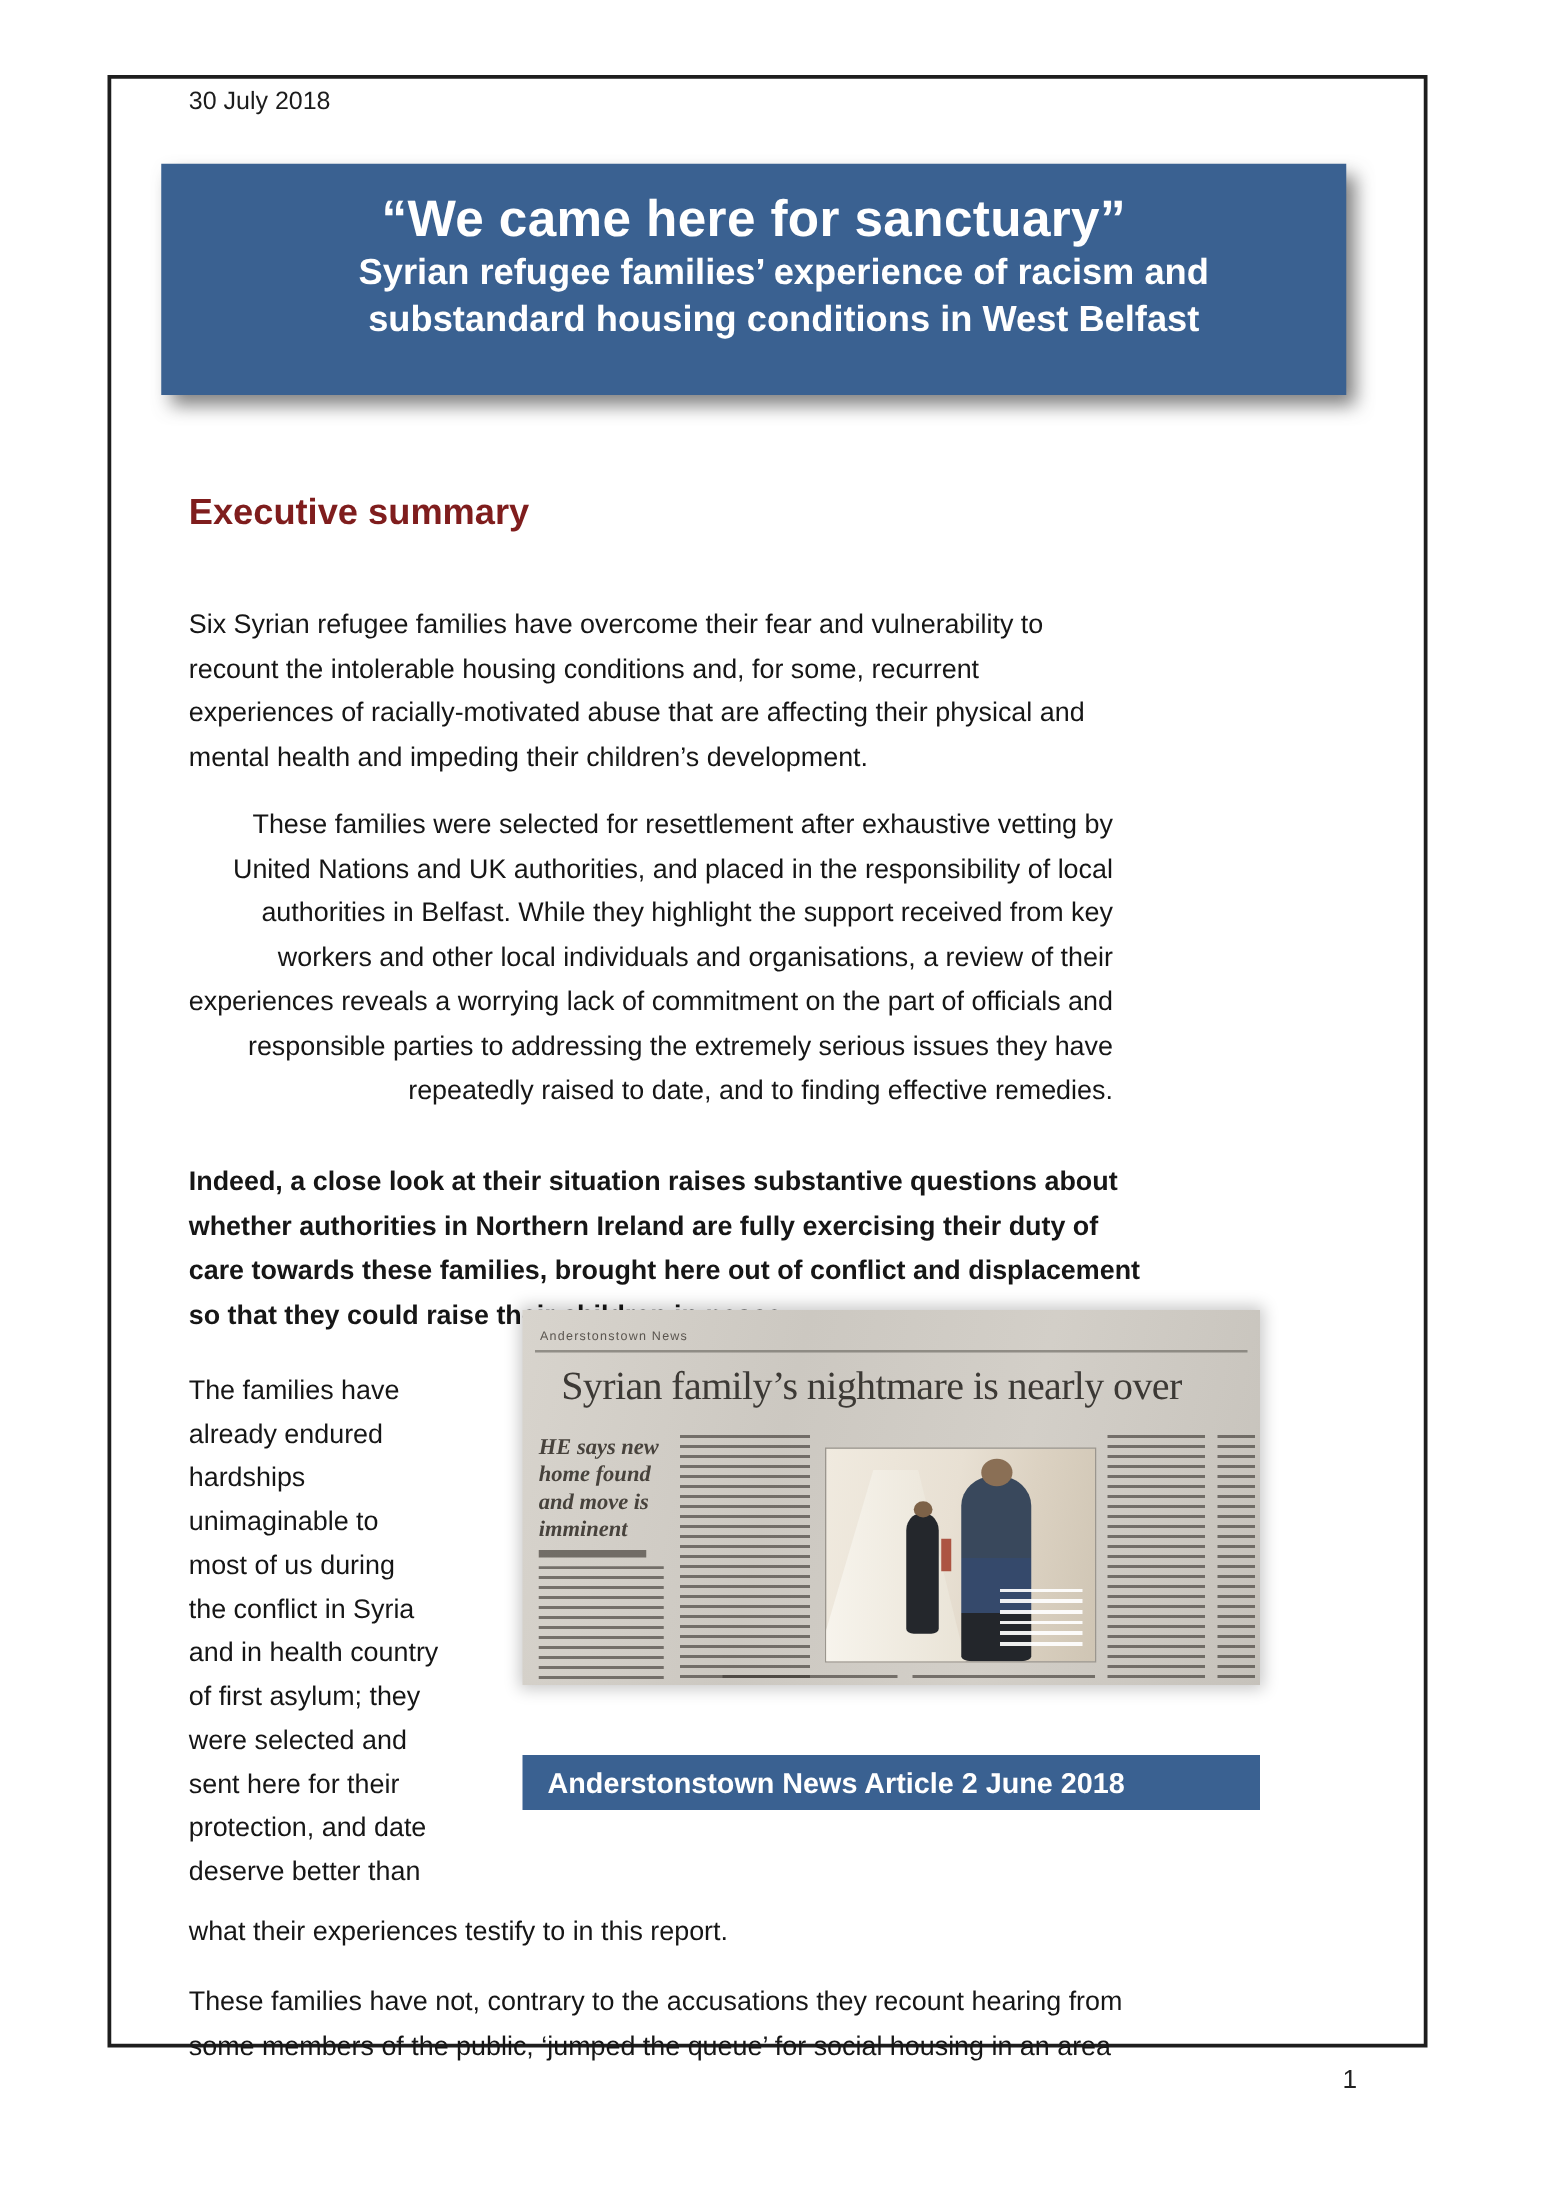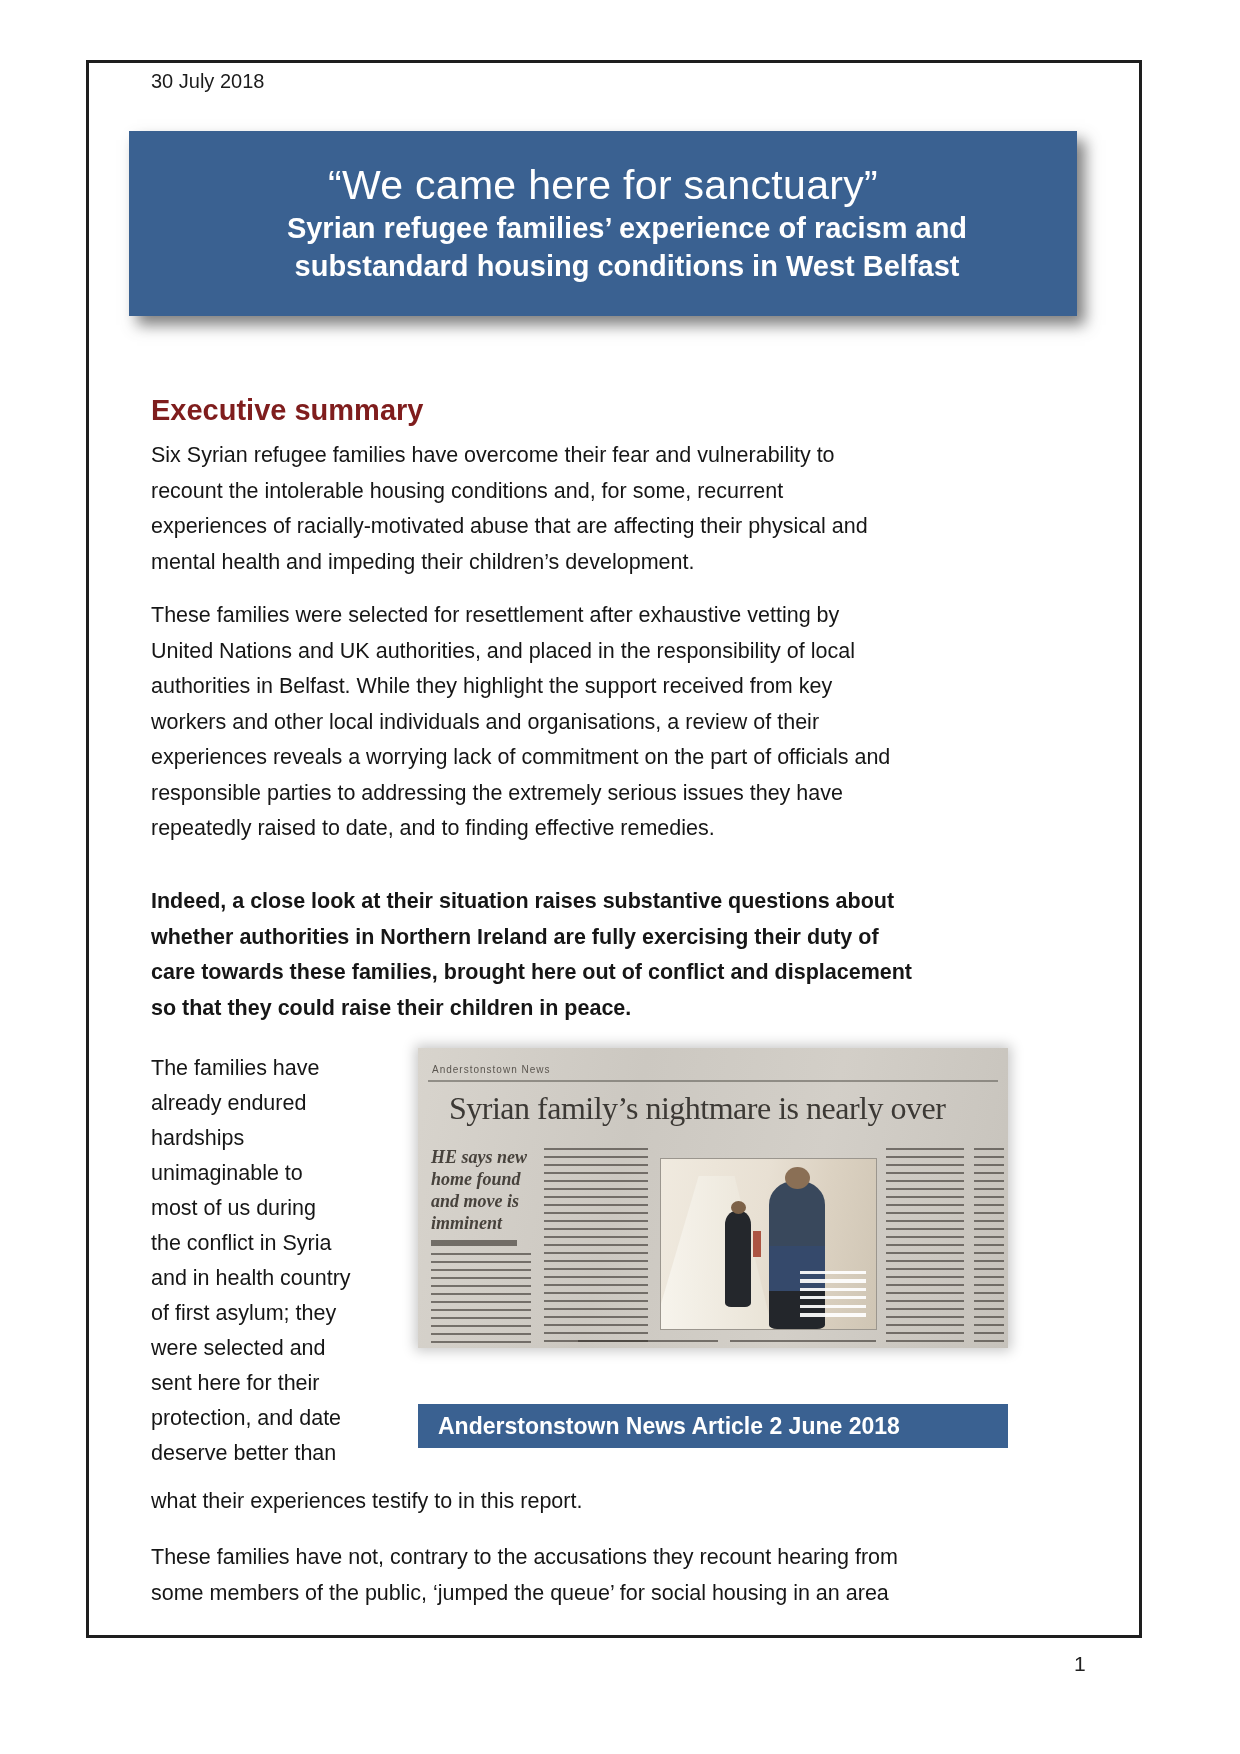--- a/index.html
+++ b/index.html
@@ -7,30 +7,30 @@
     font-family:"Liberation Sans", sans-serif; color:#161616; position:relative; }
 
   .page-border { position:absolute; left:86px; top:60px; width:1056px; height:1578px;
     border:3px solid #1e1e1e; }
 
   .doc-date { position:absolute; left:151px; top:70px; font-size:20px; color:#1c1c1c; }
 
   .banner { position:absolute; left:129px; top:131px; width:948px; height:185px;
     background:#3a6191; color:#fff; text-align:center;
     box-shadow:8px 9px 14px rgba(95,95,95,.8); }
-  .banner-title { font-size:41px; font-weight:normal; margin-top:31px; letter-spacing:.3px; }
+  .banner-title { font-size:41px; font-weight:bold; margin-top:21px; letter-spacing:.3px; }
   .banner-sub { font-size:29px; font-weight:bold; line-height:38px;padding-left:48px; }
 
   .heading { position:absolute; left:151px; top:394px; font-size:29px; font-weight:bold;
     color:#7f1d1d; font-family:"Liberation Sans", sans-serif; }
 
-  .para { position:absolute; left:151px; font-size:21.5px; }
+  .para { position:absolute; left:151px; font-size:21.5px;margin-top:44px; }
   .para .line { line-height:35.5px; height:35.5px; white-space:nowrap; }
   #p1 { top:438px; }
-  #p2 { top:598px; }
+  #p2 { top:598px;text-align:right; }
   #p3 { top:884px; font-weight:bold; }
   #wrapcol { top:1051px; width:262px; }
   #wrapcol .line { line-height:35px; height:35px; }
   #fullline { top:1484px; }
   #p5 { top:1540px; }
 
   
   .clipping { position:absolute; left:418px; top:1048px; width:590px; height:300px;
     background:linear-gradient(103deg,#d8d4cd 0%,#ccc8c1 35%,#d3cfc8 65%,#c6c2bb 100%);
     box-shadow:0 0 12px 3px rgba(0,0,0,.22); overflow:hidden; }

